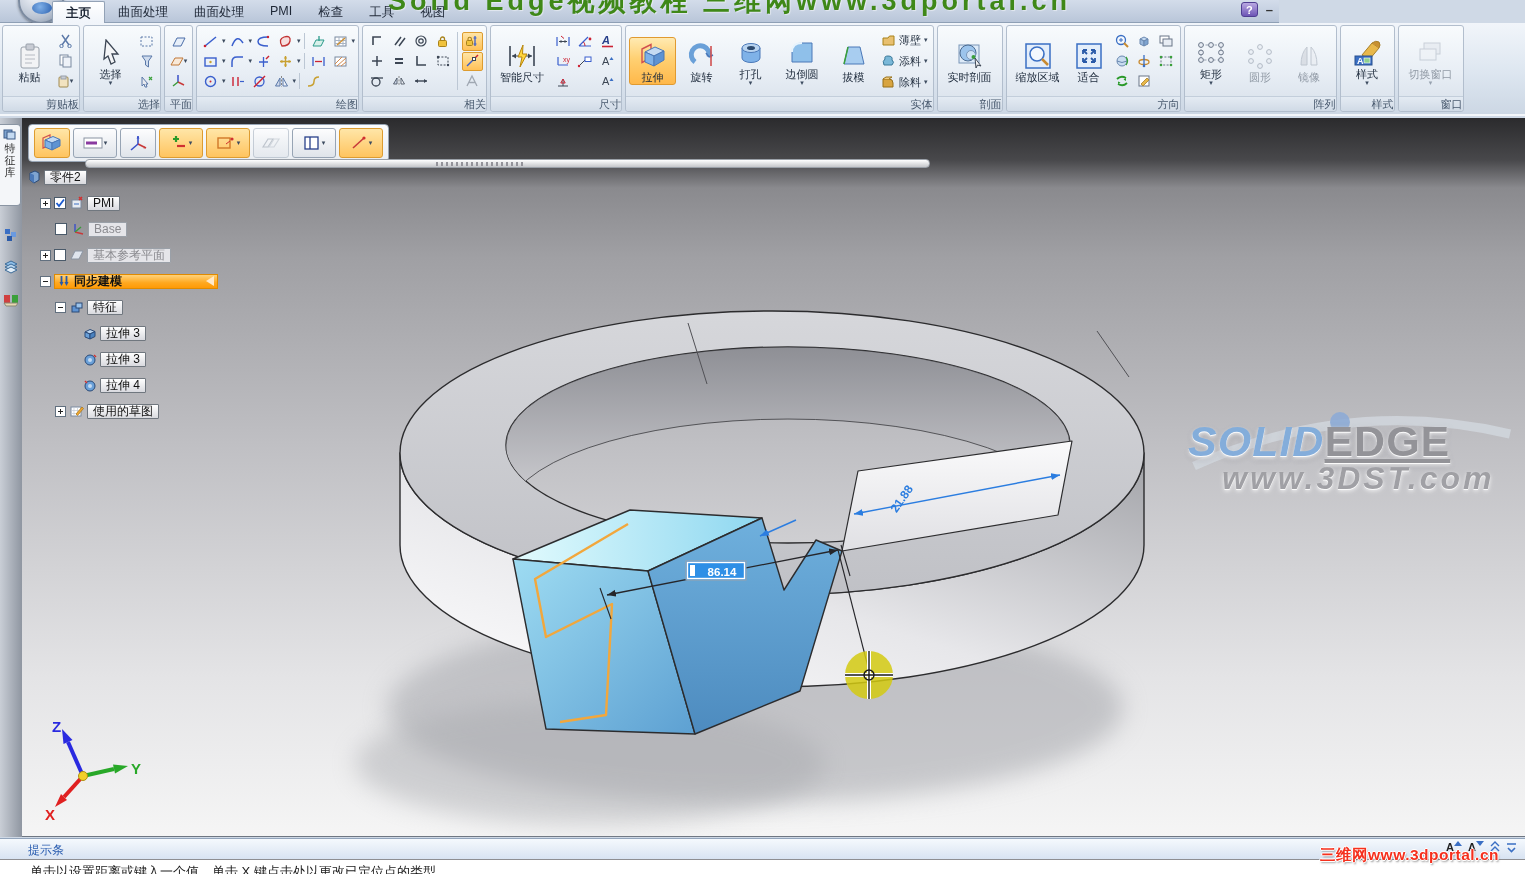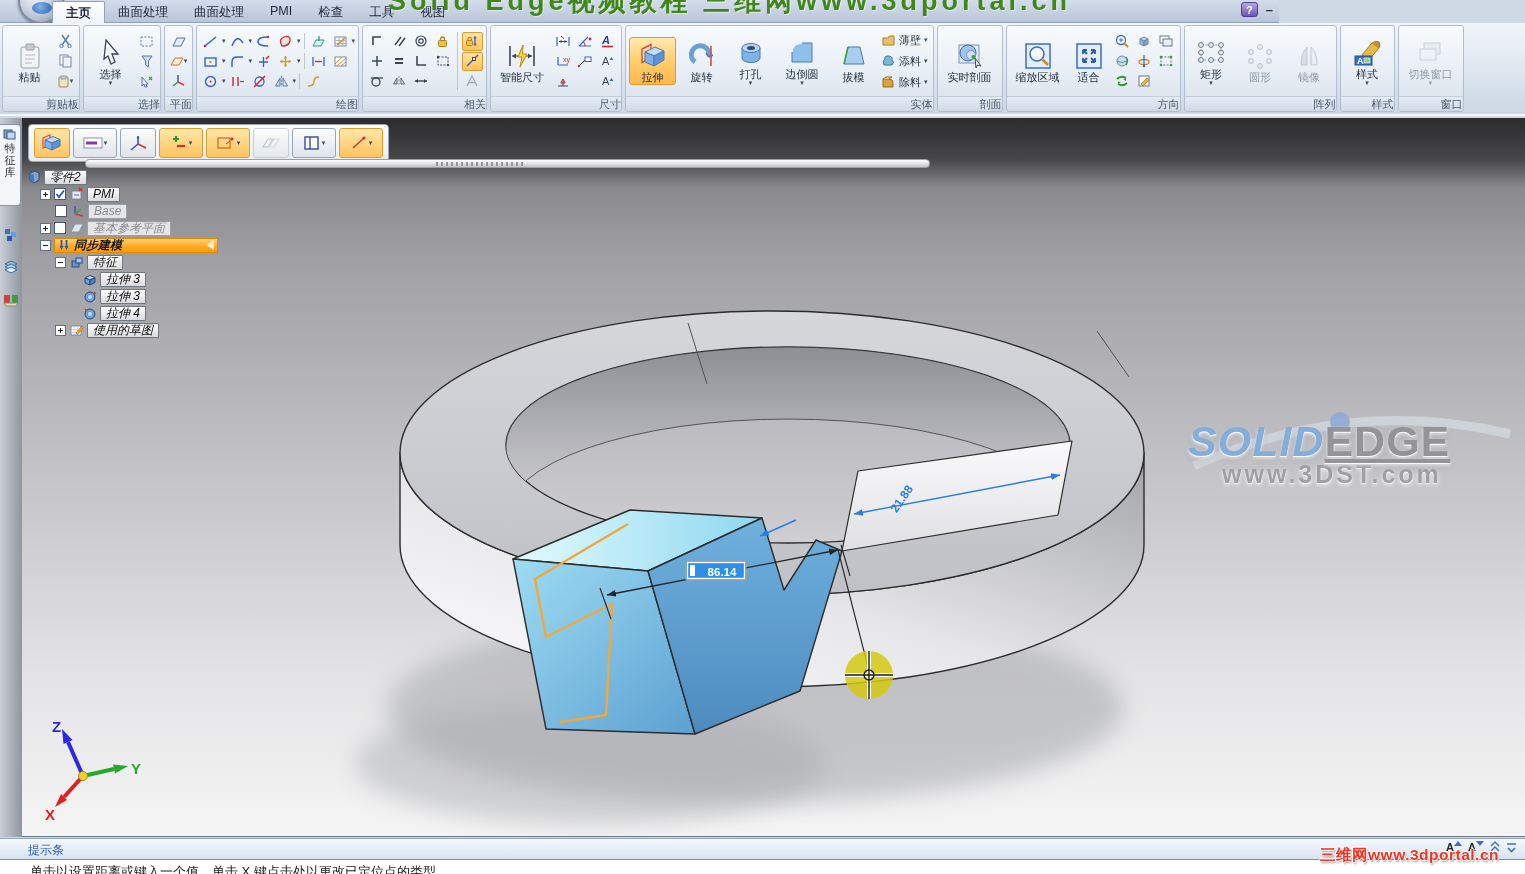--- a/index.html
+++ b/index.html
@@ -73,42 +73,42 @@
   .cbtn.on{background:linear-gradient(#ffe6a8,#ffc45f);border-color:#dd9c30;}
   .cbtn.dis{opacity:.5;}
 
   
   #pfstrip{position:absolute;left:85px;top:41px;width:845px;height:9px;border-radius:4px;
     background:linear-gradient(#ffffff,#c4c6ca);border:1px solid #9aa0a8;}
   #pfstrip .grip{position:absolute;left:350px;top:2px;width:90px;height:4px;
     background:repeating-linear-gradient(90deg,#93939a 0 2px,transparent 2px 5px);}
 
   
-  #tree{position:absolute;left:26px;top:52px;display:flex;flex-direction:column;gap:3px;font-size:12px;font-style:italic;}
+  #tree{position:absolute;left:26px;top:52px;display:flex;flex-direction:column;gap:12px;font-size:12px;}
   .trow{display:flex;align-items:center;height:14px;gap:3px;}
   .texp{position:relative;width:11px;height:11px;background:#fff;border:1px solid #62707f;flex:0 0 auto;}
   .texp::before{content:"";position:absolute;left:2px;right:2px;top:4px;height:1px;background:#222;}
   .texp.plus::after{content:"";position:absolute;top:2px;bottom:2px;left:4px;width:1px;background:#222;}
   .tchk{width:12px;height:12px;background:#fff;border:1px solid #4a5a6a;flex:0 0 auto;display:flex;align-items:center;justify-content:center;}
   .tico{width:15px;height:14px;flex:0 0 auto;display:flex;align-items:center;justify-content:center;}
   .tlabel{display:inline-flex;align-items:center;height:15px;padding:0 5px;border:1px solid #70777f;
     background:linear-gradient(#ffffff,#d9dadf);color:#111;border-radius:1px;white-space:nowrap;}
   .tlabel.g{color:#8b8b90;background:#e5e5e9;border-color:#9aa0a8;}
   .tsel{display:flex;align-items:center;height:15px;width:164px;padding:0 3px;gap:4px;
     background:linear-gradient(#ffd27a,#ffa81f 60%,#ff9a07);border:1px solid #e08a00;font-weight:bold;color:#111;}
   .tsel .flt{margin-left:auto;width:0;height:0;border-top:5px solid transparent;border-bottom:5px solid transparent;border-right:8px solid #ffe9cb;}
 
   
   #watermark{position:absolute;left:1188px;top:300px;width:334px;opacity:.92;pointer-events:none;}
   #wmswoosh{position:absolute;left:0;top:-14px;}
   #wmtext{position:relative;font-size:43px;font-weight:800;letter-spacing:1px;line-height:46px;
     text-shadow:0 1px 0 #fff,0 2px 4px rgba(255,255,255,.9),0 3px 6px rgba(120,120,130,.5);}
   .wm-blue{color:#7facdd;font-style:italic;} .wm-gray{color:#909095;text-decoration:underline;}
-  #wmurl{font-size:25px;font-weight:700;color:#9d9da2;letter-spacing:3px;padding-left:34px;margin-top:-4px;
-    text-shadow:0 1px 0 #fff,0 2px 4px rgba(255,255,255,.9);}
+  #wmurl{font-size:32px;font-weight:700;color:#9d9da2;letter-spacing:3px;padding-left:34px;margin-top:-4px;
+    text-shadow:0 1px 0 #fff,0 2px 4px rgba(255,255,255,.9);font-style:italic;}
 
   
   #statusbar{position:absolute;left:0;top:838px;width:1525px;height:21px;
     background:linear-gradient(#f5f9fd,#d8e3f2);border-top:1px solid #93a5bc;}
   #promptlabel{position:absolute;left:28px;top:3px;font-size:12px;color:#2a5db0;}
   #sbicons{position:absolute;right:8px;top:2px;display:flex;gap:6px;align-items:center;}
   .sbi{position:relative;font-size:11px;font-weight:bold;color:#222;display:flex;align-items:flex-start;}
   .tri{width:0;height:0;display:inline-block;}
   .tri.up{border-left:4px solid transparent;border-right:4px solid transparent;border-bottom:5px solid #3a6fc4;}
   .tri.dn{border-left:4px solid transparent;border-right:4px solid transparent;border-top:5px solid #3a6fc4;}

